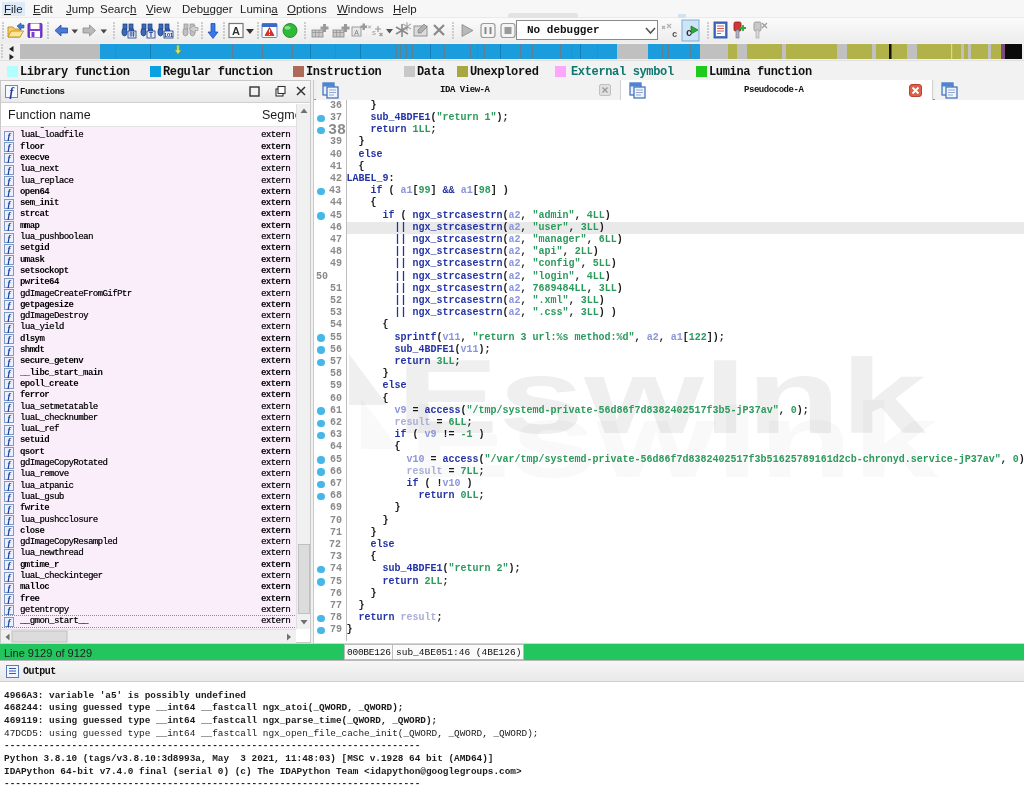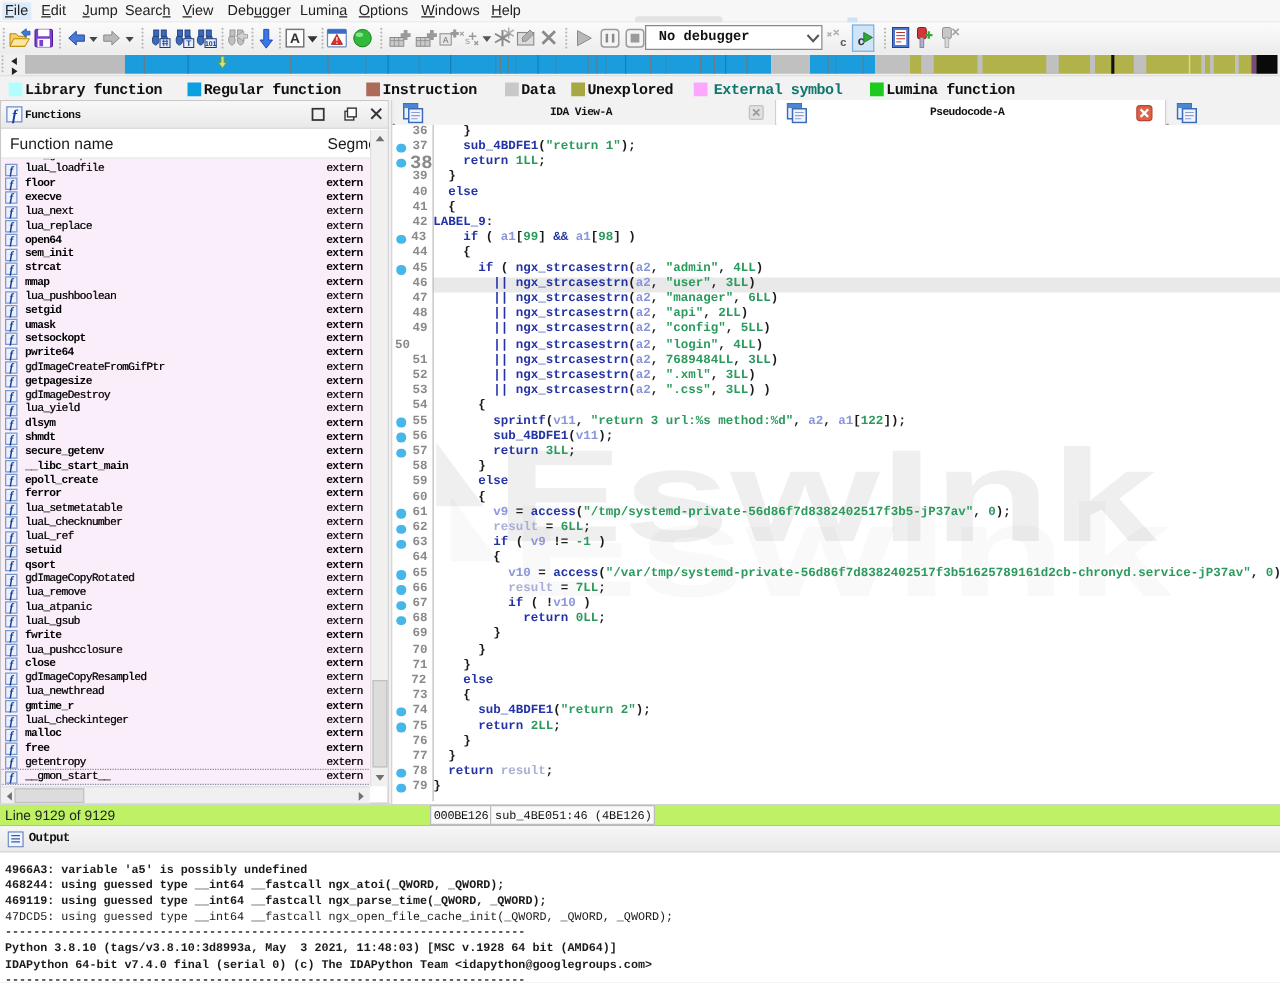--- a/index.html
+++ b/index.html
@@ -517,21 +517,21 @@
 <div class="ab" style="left:1px;top:440px;width:12px;height:70px;background:#dcdcdc;border:1px solid #c0c0c0"></div>
 </div>
 <div class="ab" style="left:0;top:548px;width:295px;height:14px;background:#f0f0f0;border-top:1px solid #e0e0e0">
 <svg class="ab" style="left:0;top:0" width="295" height="14">
 <path d="M8.5 3.5 l-4 3.5 4 3.5 z" fill="#707070"></path>
         <path d="M286 3.5 l4 3.5 -4 3.5 z" fill="#707070"></path>
 <rect x="11" y="1" width="55" height="11" fill="#dcdcdc" stroke="#c0c0c0"></rect>
 </svg>
     </div>
 </div>
-<div class="ab" style="left:0;top:643px;width:1024px;height:17px;background:#bef264;border-top:1px solid #d4d4d4">
+<div class="ab" style="left:0;top:643px;width:1024px;height:17px;background:#22c55e;border-top:1px solid #d4d4d4">
 <span class="ab" style="left:4px;top:2.5px;font-size:11px;color:#222">Line 9129 of 9129</span>
 <div class="ab" style="left:344px;top:0px;width:180px;height:16px;border:1px solid #bcbcbc;background:#fafafa"></div>
 <span class="ab mono" style="left:347px;top:3px;font-size:9.5px;color:#111;letter-spacing:-0.25px">000BE126</span>
 <div class="ab" style="left:392px;top:1px;width:1px;height:14px;background:#bcbcbc"></div>
 <span class="ab mono" style="left:396px;top:3px;font-size:9.5px;color:#111;letter-spacing:0px">sub_4BE051:46 (4BE126)</span>
 </div>
 <div class="ab" style="left:313px;top:80px;width:711px;height:563px;background:#fff;border-left:1px solid #c8c8c8">
 <div class="ab" style="left:0;top:0;width:711px;height:19.5px;background:#f0f0f0;border-bottom:1.5px solid #8f8f8f">
 <div class="ab" style="left:2px;top:0;width:305px;height:19.5px;background:#f2f2f2;border-right:1px solid #d0d0d0">
 <svg class="ab" style="left:6px;top:1.5px" width="17" height="17">

